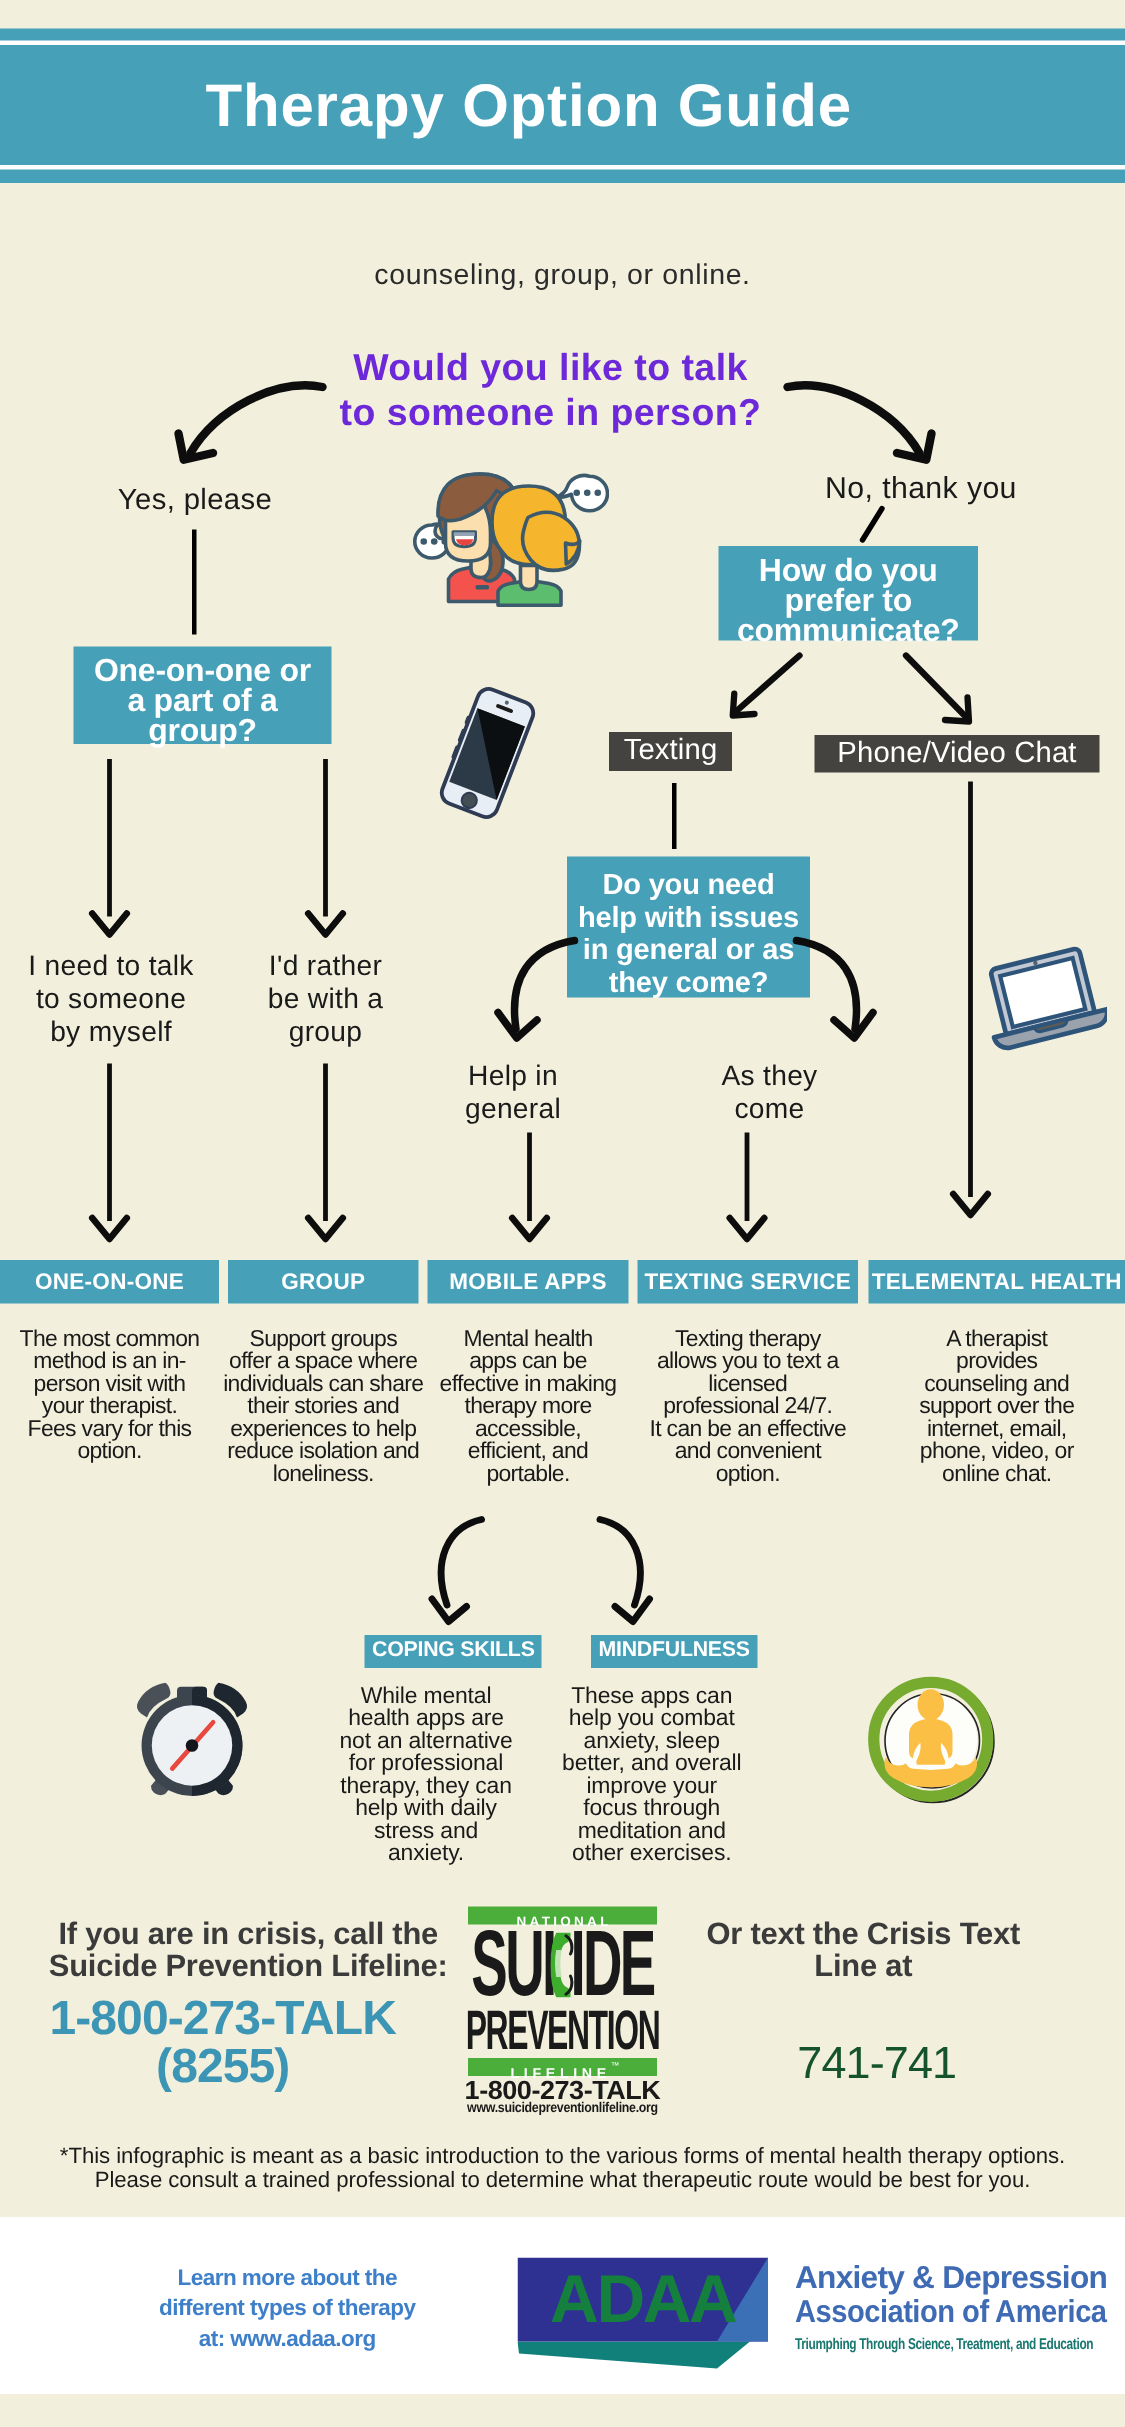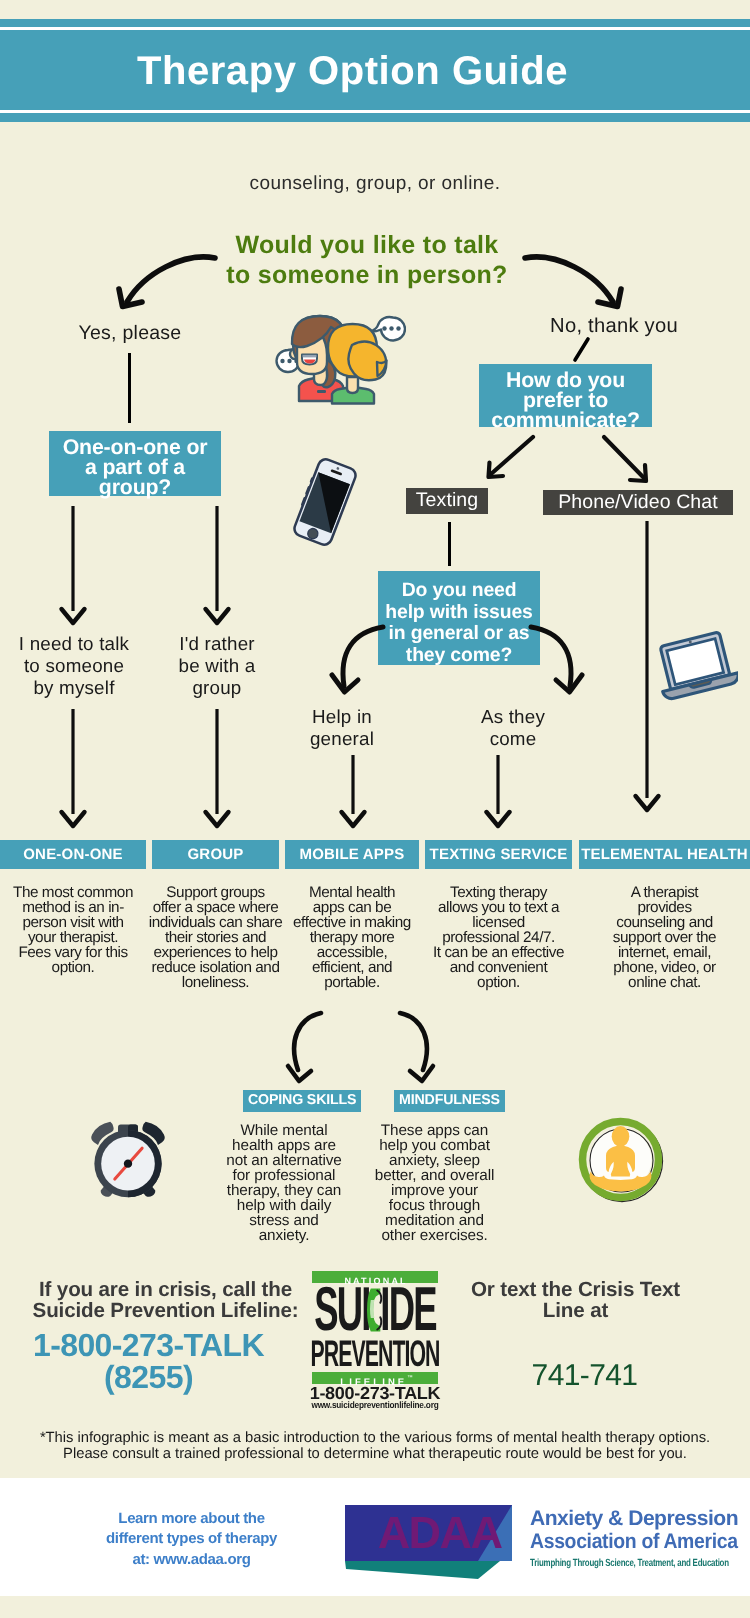--- a/index.html
+++ b/index.html
@@ -12,21 +12,21 @@
 
   
   .header-band{left:0;top:19px;width:750px;height:103px;background:#46a0b8;}
   .header-rule-top{position:absolute;left:0;top:8px;width:750px;height:3px;background:#fff;}
   .header-rule-bottom{position:absolute;left:0;top:91px;width:750px;height:3px;background:#fff;}
   .header-title{position:absolute;left:0;top:0;width:705px;height:103px;margin:0;
     display:flex;align-items:center;justify-content:center;
     color:#fff;font-size:40px;font-weight:bold;letter-spacing:0.55px;line-height:1;text-align:center;}
 
   
-  .q-main{left:0;top:231px;width:734px;text-align:center;color:#4d7c0f;
+  .q-main{left:0;top:231px;width:734px;text-align:center;color:#6d28d9;
     font-size:25px;font-weight:bold;line-height:29.5px;letter-spacing:0.3px;white-space:nowrap;}
   .lbl-yes{left:0px;top:322px;width:260px;text-align:center;color:#1a1a1a;font-size:19.5px;letter-spacing:0.25px;}
   .lbl-no{left:484px;top:315px;width:260px;text-align:center;color:#1a1a1a;font-size:20.2px;letter-spacing:0.25px;}
   .stem{background:#000;}
   .tealbox{background:#46a0b8;color:#fff;font-weight:bold;text-align:center;}
   .box-issues span{display:inline-block;}
   .box-oneonone{left:49px;top:431px;width:172px;height:65px;
     font-size:21.3px;line-height:20.2px;padding-top:6px;box-sizing:border-box;letter-spacing:-0.15px;}
   .box-communicate{left:479px;top:364px;width:173px;height:63px;
     font-size:21.3px;line-height:20.2px;padding-top:6px;box-sizing:border-box;letter-spacing:-0.15px;}
@@ -108,21 +108,21 @@
   
   .disclaimer{left:0;top:1430px;width:750px;text-align:center;color:#1a1a1a;
     font-size:14.8px;line-height:16px;white-space:nowrap;letter-spacing:-0.04px;}
 
   
   .footer-band{left:0;top:1478px;width:750px;height:118px;background:#fff;}
   .footer-learn{left:53px;top:1509px;width:277px;text-align:center;color:#3d7fc9;
     font-size:15px;font-weight:bold;line-height:20.4px;white-space:nowrap;letter-spacing:-0.35px;}
   .adaa-logo{left:345px;top:1505px;width:170px;height:78px;}
   .adaa-word{position:absolute;left:0;top:0;width:167px;height:56px;display:flex;
-    align-items:center;justify-content:center;color:#701a75;font-size:45px;font-weight:bold;letter-spacing:-1.6px;padding-left:11px;}
+    align-items:center;justify-content:center;color:#15803d;font-size:45px;font-weight:bold;letter-spacing:-1.6px;}
   .adaa-tag{left:530px;top:1508px;width:224px;}
   .adaa-tag-1,.adaa-tag-2{color:#3f6bb5;font-size:21.1px;font-weight:bold;line-height:22.5px;
     white-space:nowrap;letter-spacing:-0.5px;transform-origin:left top;}
   .adaa-tag-2{transform:scaleX(0.92);letter-spacing:-0.36px;}
   .adaa-tag-3{color:#18776e;font-size:10.4px;font-weight:bold;line-height:14px;margin-top:4px;
     white-space:nowrap;letter-spacing:-0.3px;transform:scaleX(0.762);transform-origin:left top;}
 
   
   .intro-text{left:0;top:152px;width:750px;margin:0;text-align:center;white-space:nowrap;
     color:#2b2b2b;font-size:19px;line-height:21px;font-weight:400;letter-spacing:0.42px;}

